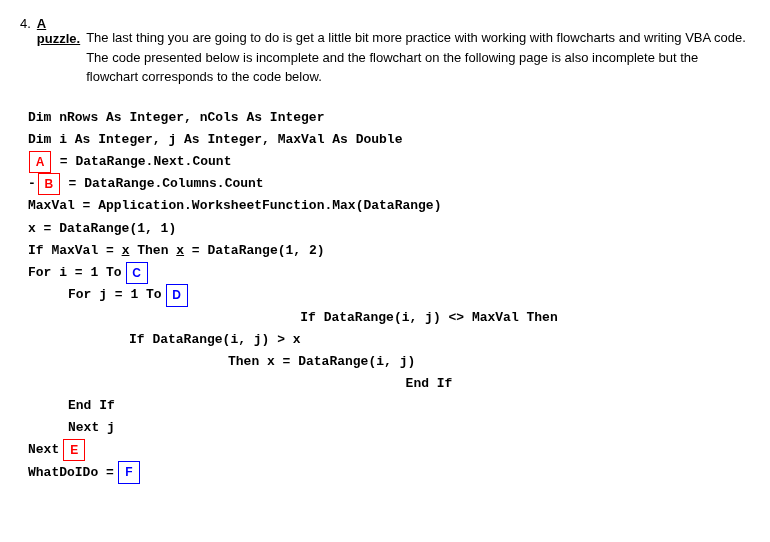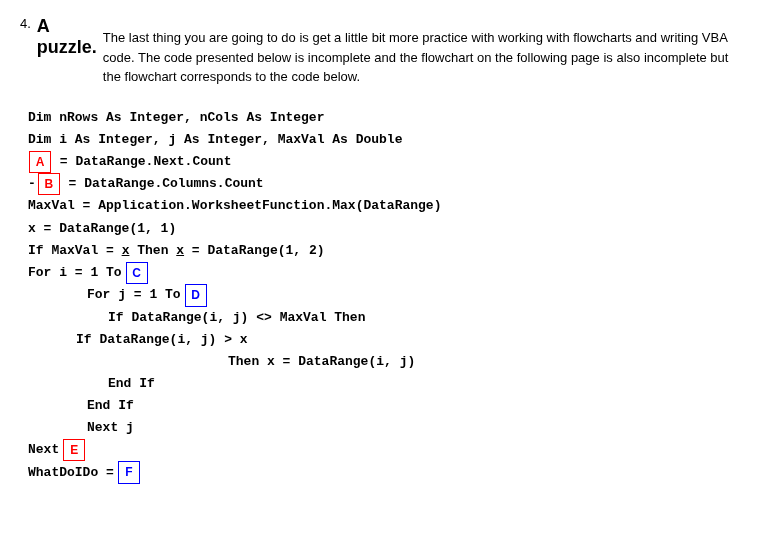--- a/index.html
+++ b/index.html
@@ -17,22 +17,23 @@
       display: flex;
       gap: 6px;
       margin-bottom: 8px;
     }
 
     .question-number {
       font-size: 13px;
     }
 
     .question-title {
-      font-size: 18px;
+      font-size: 13px;
       font-weight: bold;
+      text-decoration: underline;
     }
 
     .question-body {
       font-size: 13px;
       line-height: 1.5;
       margin-bottom: 12px;
       margin-top: 12px;
     }
 
     .code-block {
@@ -62,23 +63,23 @@
       min-height: 18px;
       padding: 0 3px;
       margin: 0 1px;
     }
 
     .box-label-blue {
       border-color: blue;
       color: blue;
     }
 
-    .indent1 { margin-left: 59px; }
-    .indent2 { margin-left: 80px; }
-    .indent3 { margin-left: 48px; }
+    .indent1 { margin-left: 40px; }
+    .indent2 { margin-left: 80px; justify-content: center; }
+    .indent3 { margin-left: 101px; }
   </style>
 </head>
 <body>
 
 <div class="question-header">
   <span class="question-number">4.</span>
   <span class="question-title">A puzzle.</span>
   <span class="question-body">The last thing you are going to do is get a little bit more practice with working with flowcharts and writing VBA code. The code presented below is incomplete and the flowchart on the following page is also incomplete but the flowchart corresponds to the code below.</span>
 </div>
 

